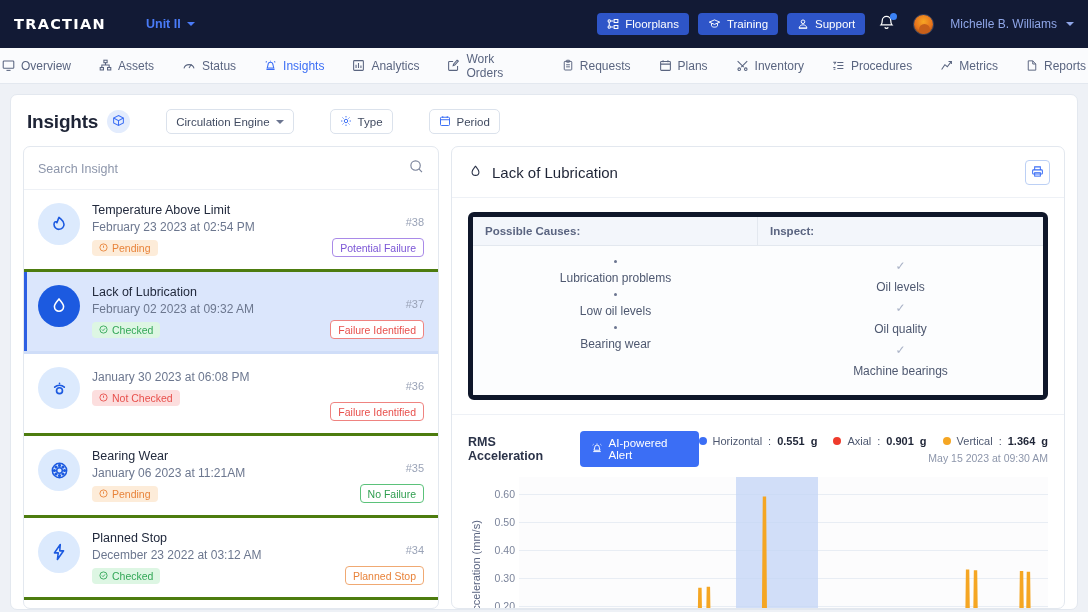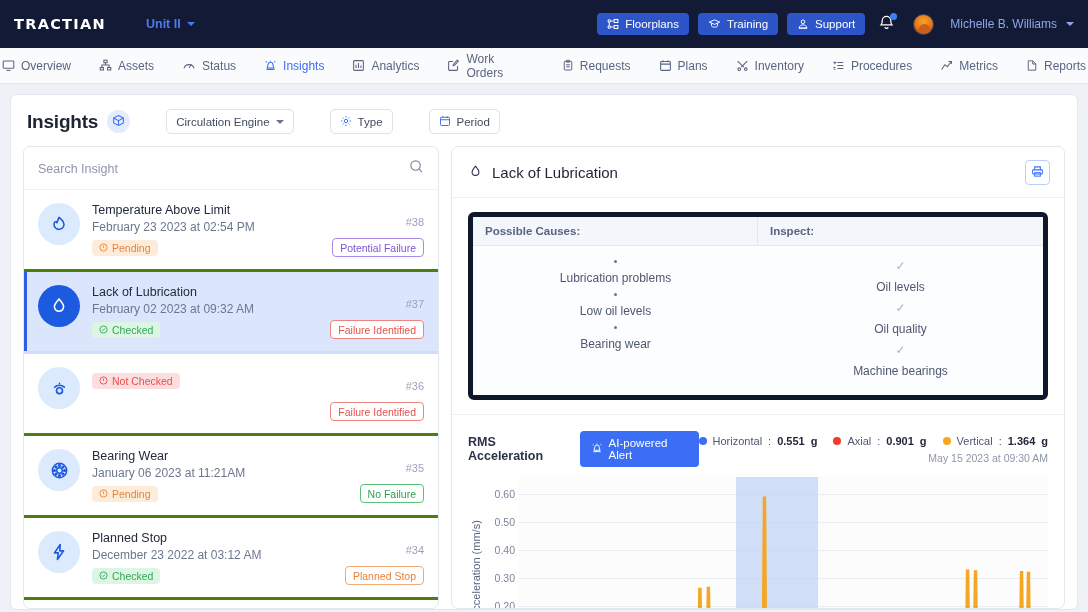--- a/index.html
+++ b/index.html
@@ -489,20 +489,21 @@
 
         <div class="row">
           <div class="ic">
             <svg width="21" height="21" viewBox="0 0 24 24" fill="none" stroke="#1c5ae0" stroke-width="1.9" stroke-linecap="round">
               <circle cx="12" cy="14.5" r="3.4"></circle>
                 <path d="M6.5 10.5a8 8 0 0 1 11 0"></path>
                 <path d="M12 6.2v.2"></path>
             </svg>
           </div>
           <div class="rowmain">
+            <div class="rdate">January 30 2023 at 06:08 PM</div>
             <div class="badge notchecked">
               <span>
                 <svg width="9" height="9" viewBox="0 0 16 16" fill="none" stroke="currentColor" stroke-width="1.6">
                     <circle cx="8" cy="8" r="6.4"></circle>
                     <path d="M8 4.6v4M8 10.8v.2"></path>
                   </svg>
               </span>
               <span>Not Checked</span>
             </div>
           </div>

